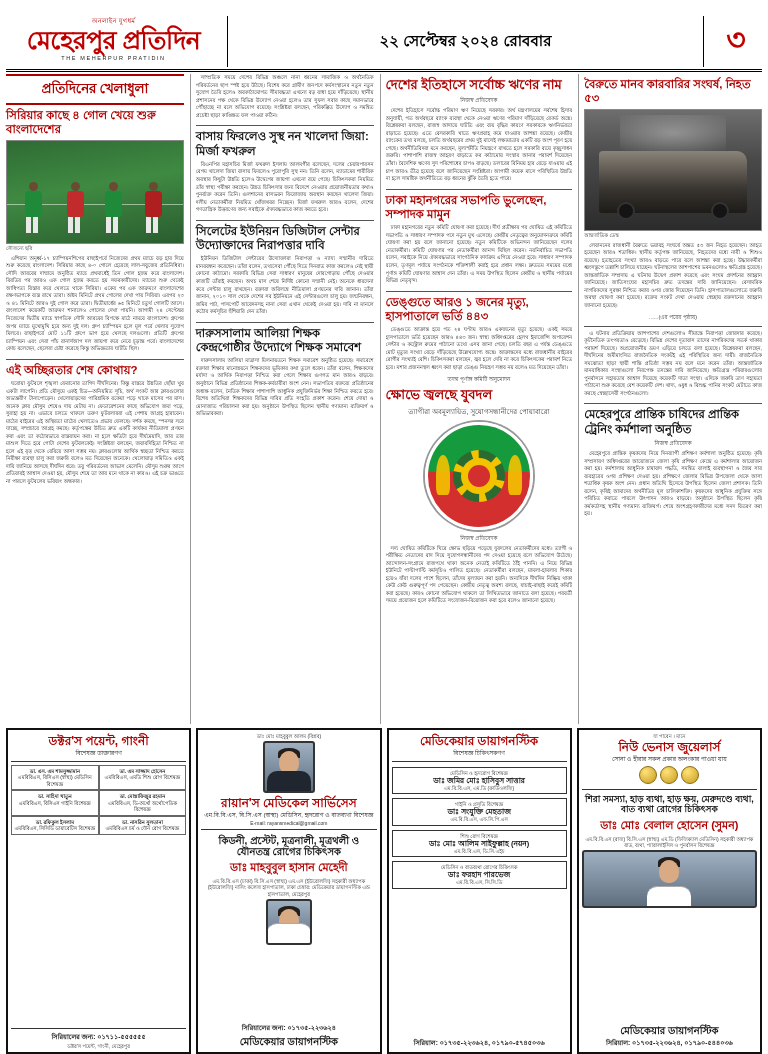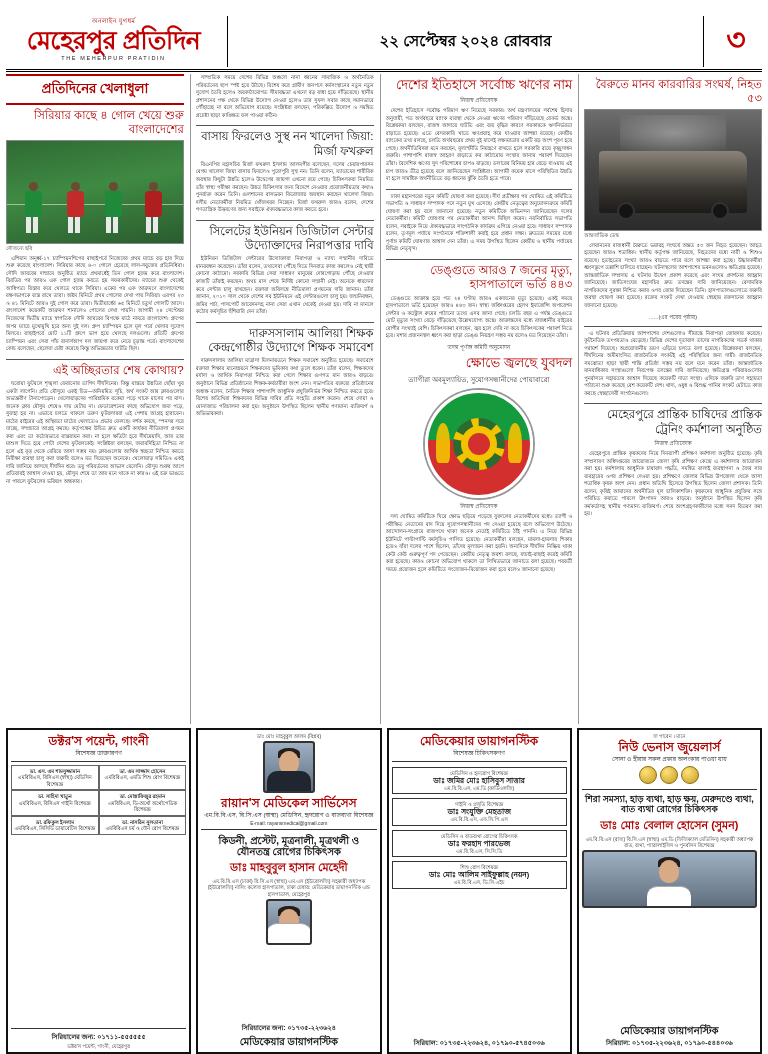--- a/index.html
+++ b/index.html
@@ -42,21 +42,21 @@
   .col { flex:1; min-width:0; position:relative; }
   .col + .col { border-left:1px solid #999; padding-left:5px; }
   .col.wide { flex:1.05; }
 
   .secthead {
     text-align:center; font-size:13.5px; font-weight:bold; color:#b00000;
     border-top:2px solid #b00000; border-bottom:2px solid #b00000;
     padding:2px 0; margin-bottom:3px; letter-spacing:-.3px;
   }
   .headline {
-    font-size:11.5px; font-weight:normal; text-align:right; line-height:1.25;
+    font-size:11.5px; font-weight:bold; text-align:left; line-height:1.25;
     margin:3px 0 3px; color:#111;
   }
   .headline.red { color:#b00000; }
   .headline.big { font-size:13px; }
   .subhead {
     font-size:7px; text-align:center; color:#333; margin-bottom:2px;
   }
   .byline { font-size:5.6px; text-align:center; color:#444; margin:1px 0 2px; }
   .rule { border-top:1px solid #555; margin:4px 0 3px; }
 
@@ -215,25 +215,26 @@
       </div>
     </div>
 
     <div class="col wide">
       <div class="headline red big">দেশের ইতিহাসে সর্বোচ্চ ঋণের নাম</div>
       <div class="byline">নিজস্ব প্রতিবেদক</div>
       <div class="body" style="max-height:172px;">
         <p>দেশের ইতিহাসে সর্বোচ্চ পরিমাণ ঋণ নিয়েছে সরকার। অর্থ মন্ত্রণালয়ের সর্বশেষ হিসাব অনুযায়ী, গত অর্থবছরে ব্যাংক ব্যবস্থা থেকে নেওয়া ঋণের পরিমাণ দাঁড়িয়েছে রেকর্ড অঙ্কে। বিশ্লেষকরা বলছেন, রাজস্ব আদায়ে ঘাটতি এবং ব্যয় বৃদ্ধির কারণে সরকারকে ঋণনির্ভরতা বাড়াতে হয়েছে। এতে বেসরকারি খাতে ঋণপ্রবাহ কমে যাওয়ার আশঙ্কা রয়েছে। কেন্দ্রীয় ব্যাংকের তথ্য বলছে, চলতি অর্থবছরের প্রথম দুই মাসেই লক্ষ্যমাত্রার একটি বড় অংশ পূরণ হয়ে গেছে। অর্থনীতিবিদরা মনে করছেন, মূল্যস্ফীতি নিয়ন্ত্রণে রাখতে হলে সরকারি ব্যয়ে কৃচ্ছ্রসাধন জরুরি। পাশাপাশি রাজস্ব আহরণ বাড়াতে কর কাঠামোয় সংস্কার আনার পরামর্শ দিয়েছেন তাঁরা। বৈদেশিক ঋণের সুদ পরিশোধের চাপও বাড়ছে। ডলারের বিনিময় হার বেড়ে যাওয়ায় এই চাপ আরও তীব্র হয়েছে বলে জানিয়েছেন সংশ্লিষ্টরা। আগামী কয়েক মাসে পরিস্থিতির উন্নতি না হলে সামষ্টিক অর্থনীতিতে বড় ধরনের ঝুঁকি তৈরি হতে পারে।</p>
       </div>
       <div class="rule"></div>
+      <div class="headline red">ঢাকা মহানগরের সভাপতি ভুলেছেন, সম্পাদক মামুন</div>
       <div class="body" style="max-height:175px;">
         <p>ঢাকা মহানগরের নতুন কমিটি ঘোষণা করা হয়েছে। দীর্ঘ প্রতীক্ষার পর ঘোষিত এই কমিটিতে সভাপতি ও সাধারণ সম্পাদক পদে নতুন মুখ এসেছে। কেন্দ্রীয় নেতৃত্বের অনুমোদনক্রমে কমিটি ঘোষণা করা হয় বলে জানানো হয়েছে। নতুন কমিটিকে অভিনন্দন জানিয়েছেন দলের নেতাকর্মীরা। কমিটি ঘোষণার পর নেতাকর্মীরা আনন্দ মিছিল করেন। নবনির্বাচিত সভাপতি বলেন, সবাইকে নিয়ে ঐক্যবদ্ধভাবে সাংগঠনিক কার্যক্রম এগিয়ে নেওয়া হবে। সাধারণ সম্পাদক বলেন, তৃণমূল পর্যায়ে সংগঠনকে শক্তিশালী করাই হবে প্রধান লক্ষ্য। দ্রুততম সময়ের মধ্যে পূর্ণাঙ্গ কমিটি ঘোষণার আশ্বাস দেন তাঁরা। এ সময় উপস্থিত ছিলেন কেন্দ্রীয় ও স্থানীয় পর্যায়ের বিভিন্ন নেতৃবৃন্দ।</p>
       </div>
       <div class="rule"></div>
-      <div class="headline red">ডেঙ্গুতে আরও 7 জনের মৃত্যু, হাসপাতালে ভর্তি ৪৪৩</div>
+      <div class="headline red">ডেঙ্গুতে আরও ১ জনের মৃত্যু, হাসপাতালে ভর্তি ৪৪৩</div>
       <div class="body" style="max-height:58px;">
         <p>ডেঙ্গুতে আক্রান্ত হয়ে গত ২৪ ঘণ্টায় আরও একজনের মৃত্যু হয়েছে। একই সময়ে হাসপাতালে ভর্তি হয়েছেন আরও ৪৪৩ জন। স্বাস্থ্য অধিদপ্তরের হেলথ ইমার্জেন্সি অপারেশন সেন্টার ও কন্ট্রোল রুমের পাঠানো তথ্যে এসব জানা গেছে। চলতি বছর এ পর্যন্ত ডেঙ্গুতে মোট মৃত্যুর সংখ্যা বেড়ে দাঁড়িয়েছে উল্লেখযোগ্য অঙ্কে। আক্রান্তদের মধ্যে রাজধানীর বাইরের রোগীর সংখ্যাই বেশি। চিকিৎসকরা বলছেন, জ্বর হলে দেরি না করে চিকিৎসকের পরামর্শ নিতে হবে। মশার প্রজননস্থল ধ্বংস করা ছাড়া ডেঙ্গু নিয়ন্ত্রণ সম্ভব নয় বলেও মত দিয়েছেন তাঁরা।</p>
       </div>
       <div class="byline">তদন্ত পূর্ণাঙ্গ কমিটি অনুমোদন</div>
       <div class="headline red big">ক্ষোভে জ্বলছে যুবদল</div>
       <div class="subhead">ত্যাগীরা অবমূল্যায়িত, সুযোগসন্ধানীদের পোয়াবারো</div>
       <div class="logoblock">
         <div class="logo-circle">
           <div class="sheaf"></div>
           <div class="sheaf r"></div>
@@ -357,28 +358,28 @@
         <div class="a-deg">মেডিসিন ও হৃদরোগ বিশেষজ্ঞ</div>
         <div class="a-name">ডাঃ জমির মোঃ হাসিবুস সাত্তার</div>
         <div class="a-deg">এম.বি.বি.এস, এম.ডি (কার্ডিওলজি)</div>
       </div>
       <div class="a-box">
         <div class="a-deg">গাইনি ও প্রসূতি বিশেষজ্ঞ</div>
         <div class="a-name">ডাঃ সংযুক্তি মেহতাজ</div>
         <div class="a-deg">এম.বি.বি.এস, এফ.সি.পি.এস</div>
       </div>
       <div class="a-box">
+        <div class="a-deg">শিশু রোগ বিশেষজ্ঞ</div>
+        <div class="a-name">ডাঃ মোঃ আলিম সাইফুল্লাহ (নয়ন)</div>
+        <div class="a-deg">এম.বি.বি.এস, ডি.সি.এইচ</div>
+      </div>
+      <div class="a-box">
         <div class="a-deg">মেডিসিন ও বাতব্যথা রোগের চিকিৎসক</div>
         <div class="a-name">ডাঃ ফরহাদ পারভেজ</div>
         <div class="a-deg">এম.বি.বি.এস, সি.সি.ডি</div>
-      </div>
-      <div class="a-box">
-        <div class="a-deg">শিশু রোগ বিশেষজ্ঞ</div>
-        <div class="a-name">ডাঃ মোঃ আলিম সাইফুল্লাহ (নয়ন)</div>
-        <div class="a-deg">এম.বি.বি.এস, ডি.সি.এইচ</div>
       </div>
       <div class="a-foot">
         <div class="a-phone">সিরিয়াল: ০১৭৩৫-২২৩৬২৪, ০১৭৯০-৫৭৪৫০৩৬</div>
       </div>
     </div>
 
     <div class="ad">
       <div class="a-deg">যা পাবেন । মানে</div>
       <div class="a-title">নিউ ভেনাস জুয়েলার্স</div>
       <div class="a-sub">সোনা ও হীরার

